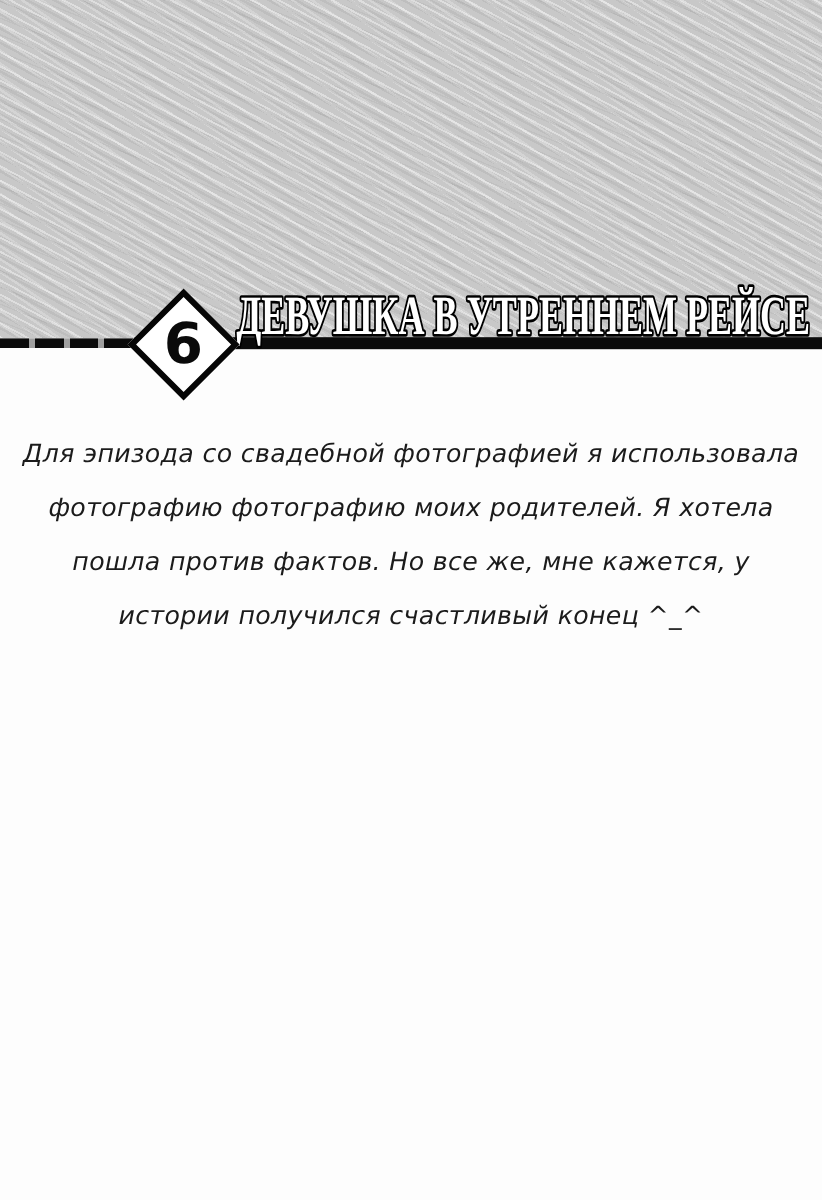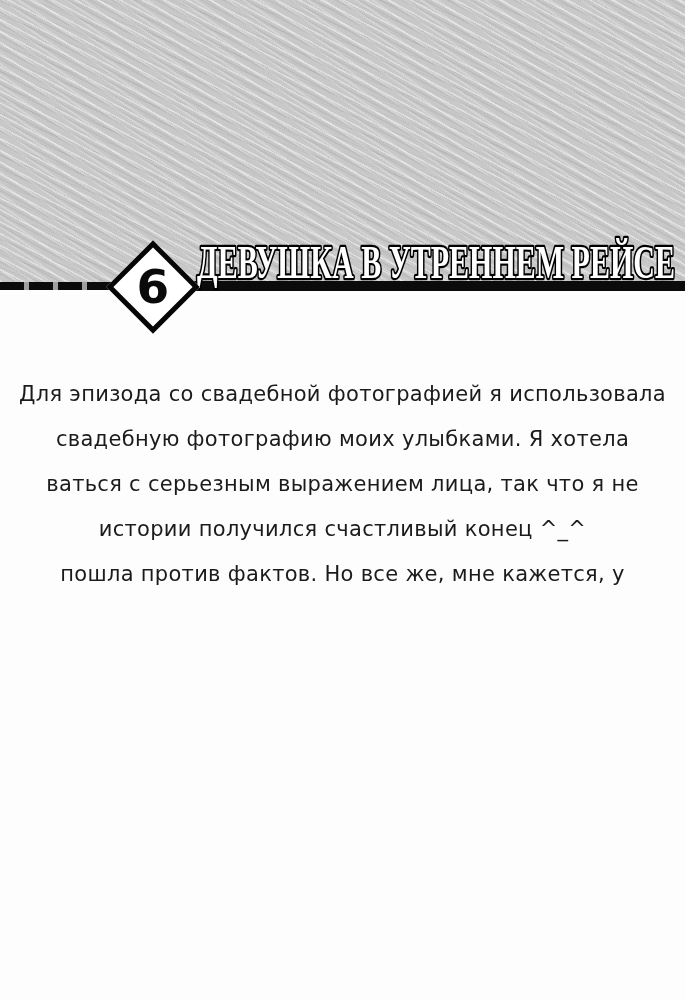--- a/index.html
+++ b/index.html
@@ -80,24 +80,25 @@
     position: absolute;
     left: 190px; top: 234px;
     width: 492px; height: 56px;
     z-index: 2;
     overflow: visible;
   }
 
   
   .afterword {
     position: absolute;
-    top: 372px; left: 0;
+    top: 356px; left: 0;
     width: 685px;
     text-align: center;
     font-family: "DejaVu Sans", sans-serif;
+    font-style: italic;
     font-size: 21px;
     letter-spacing: 0.3px;
     color: #1b1b1b;
   }
   .afterword .line {
     height: 45px;
     line-height: 45px;
     white-space: nowrap;
   }
 </style>
@@ -116,19 +117,18 @@
   <svg class="title-svg" viewBox="0 0 492 56">
     <text x="246" y="44" text-anchor="middle" font-family="Liberation Serif, DejaVu Serif, serif" font-weight="bold" font-size="46" fill="#ffffff" stroke="#000000" stroke-width="4.5" stroke-linejoin="round" paint-order="stroke" textLength="478" lengthAdjust="spacingAndGlyphs">ДЕВУШКА В УТРЕННЕМ РЕЙСЕ</text>
   </svg>
 
   <div class="diamond">
     <span class="num">6</span>
   </div>
 
   <div class="afterword">
     <div class="line">Для эпизода со свадебной фотографией я использовала</div>
-    <div class="line">свадебную фотографию моих улыбками. Я хотела</div>
-    <div class="line">ваться с серьезным выражением лица, так что я не</div>
+    <div class="line">фотографию фотографию моих родителей. Я хотела</div>
+    <div class="line">пошла против фактов. Но все же, мне кажется, у</div>
     <div class="line">истории получился счастливый конец ^_^</div>
-    <div class="line">пошла против фактов. Но все же, мне кажется, у</div>
   </div>
 
 </div>
 
 </body></html>

